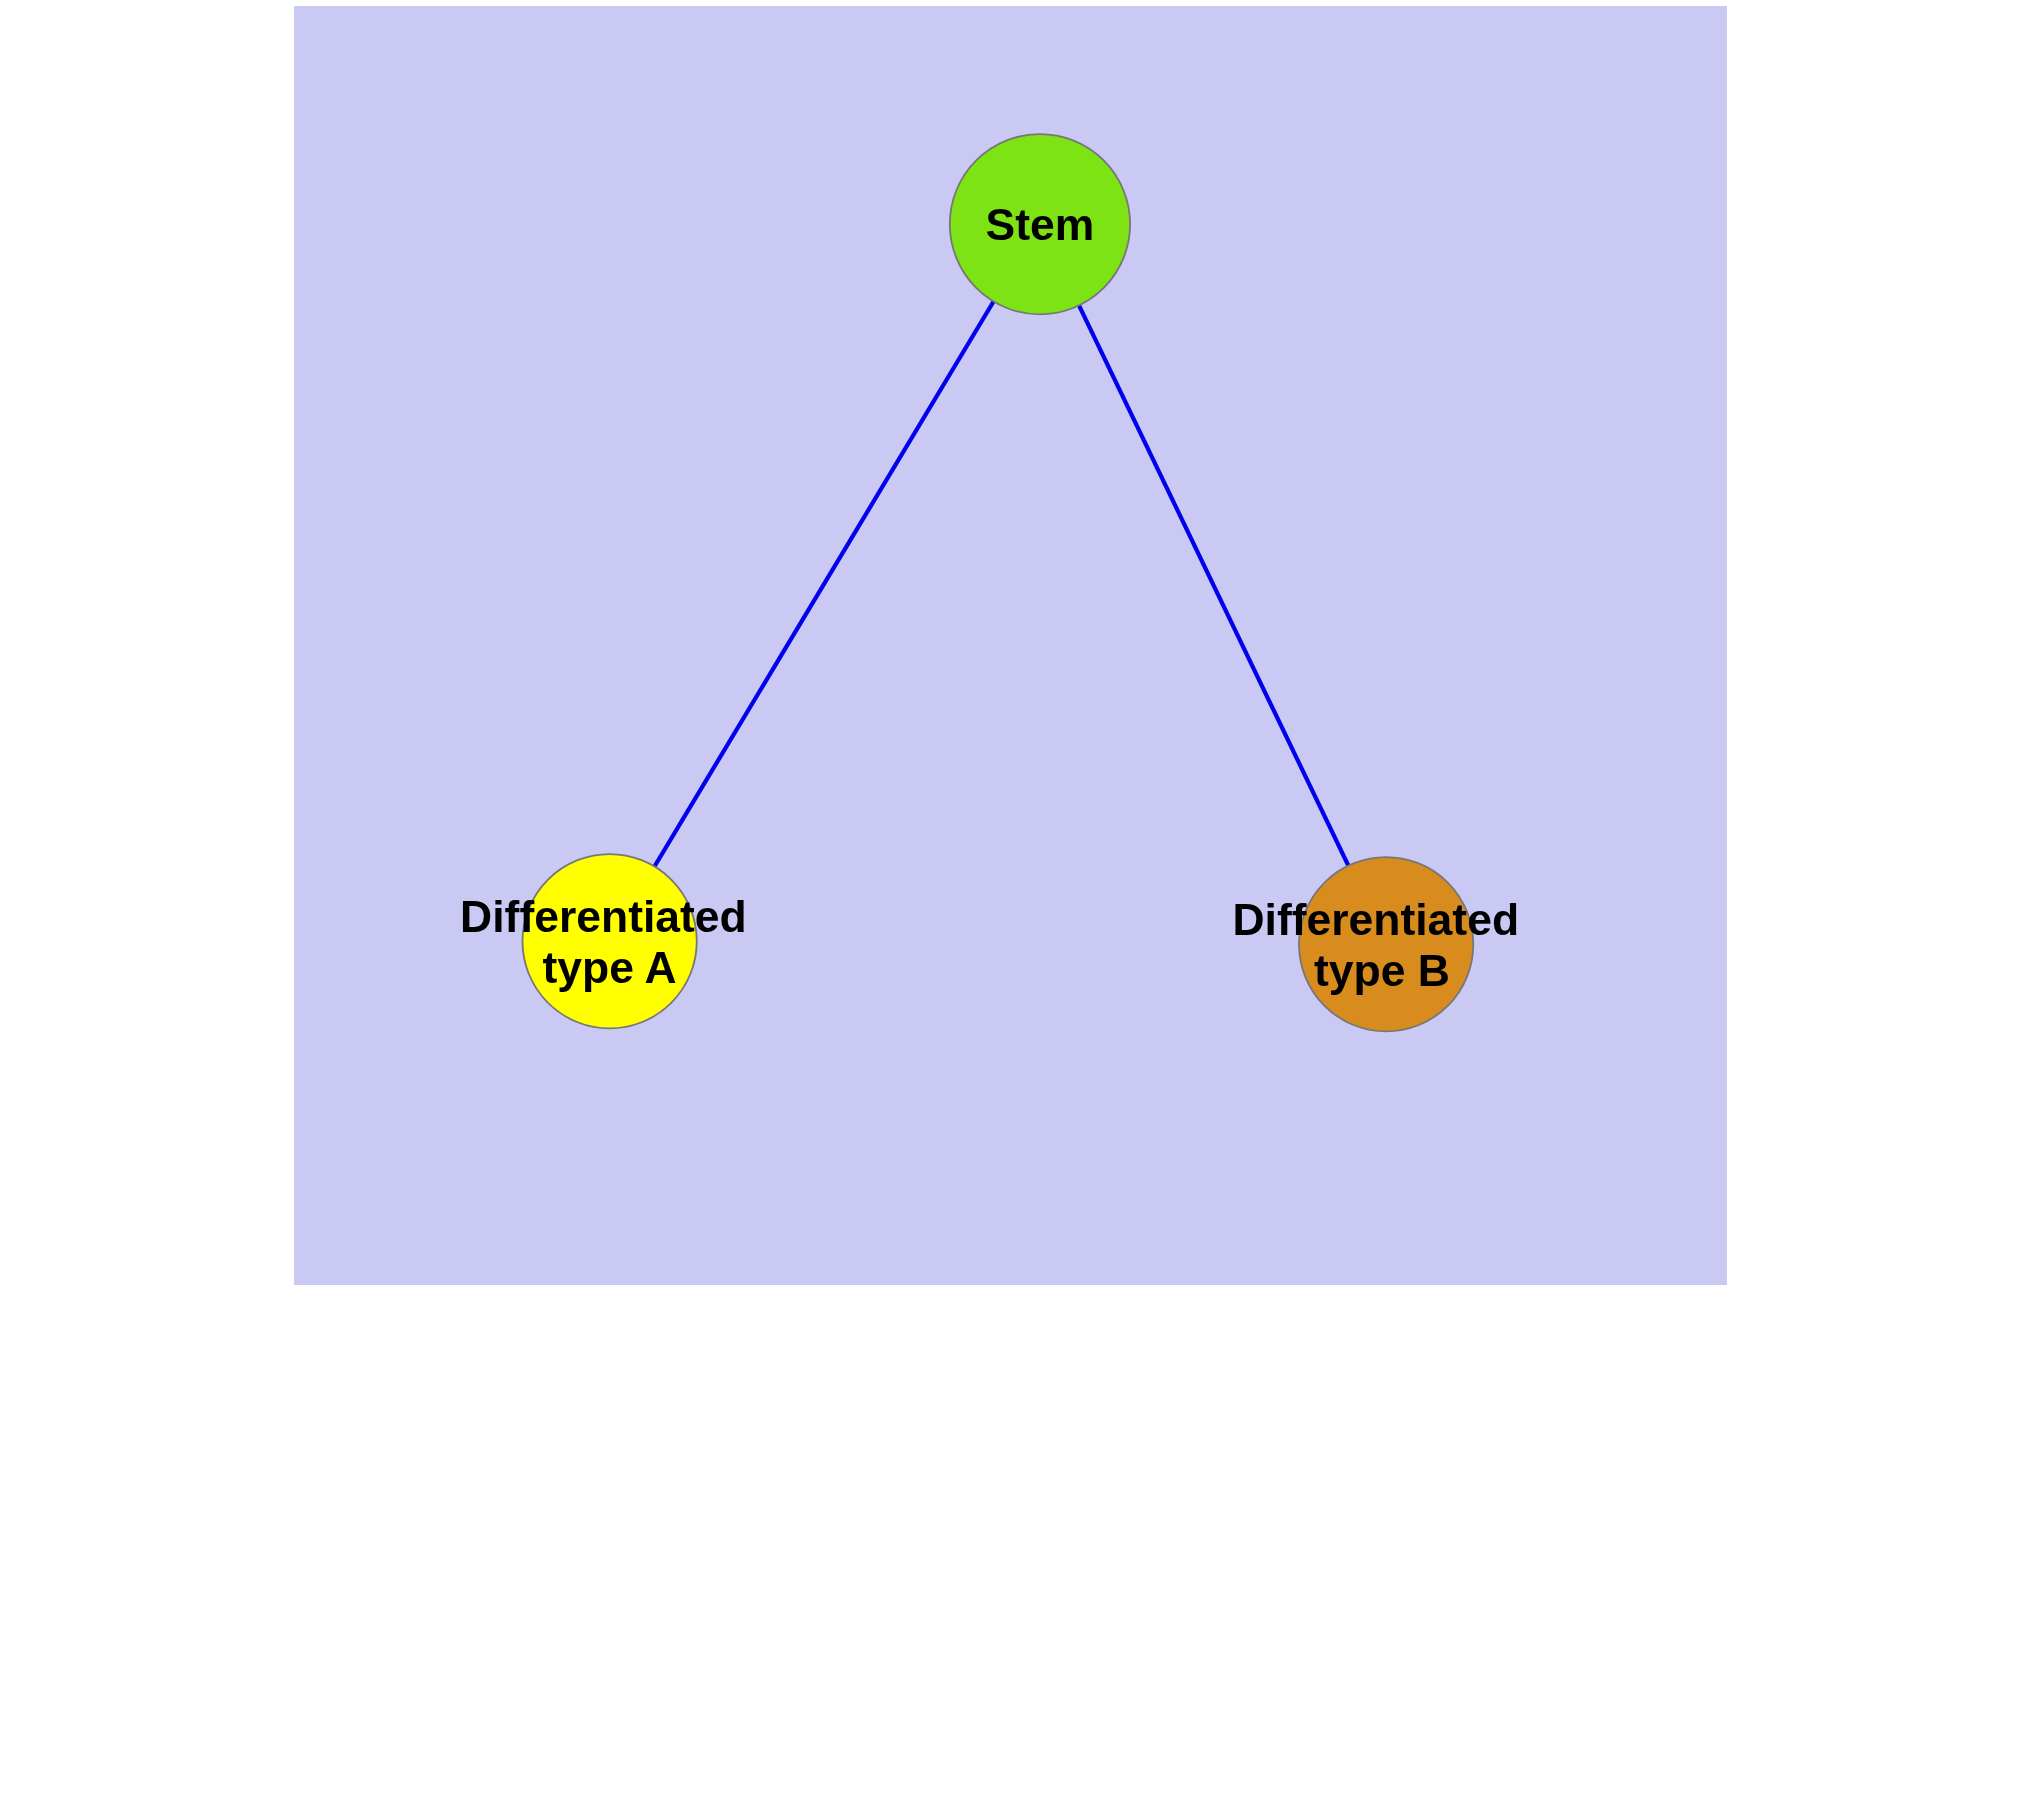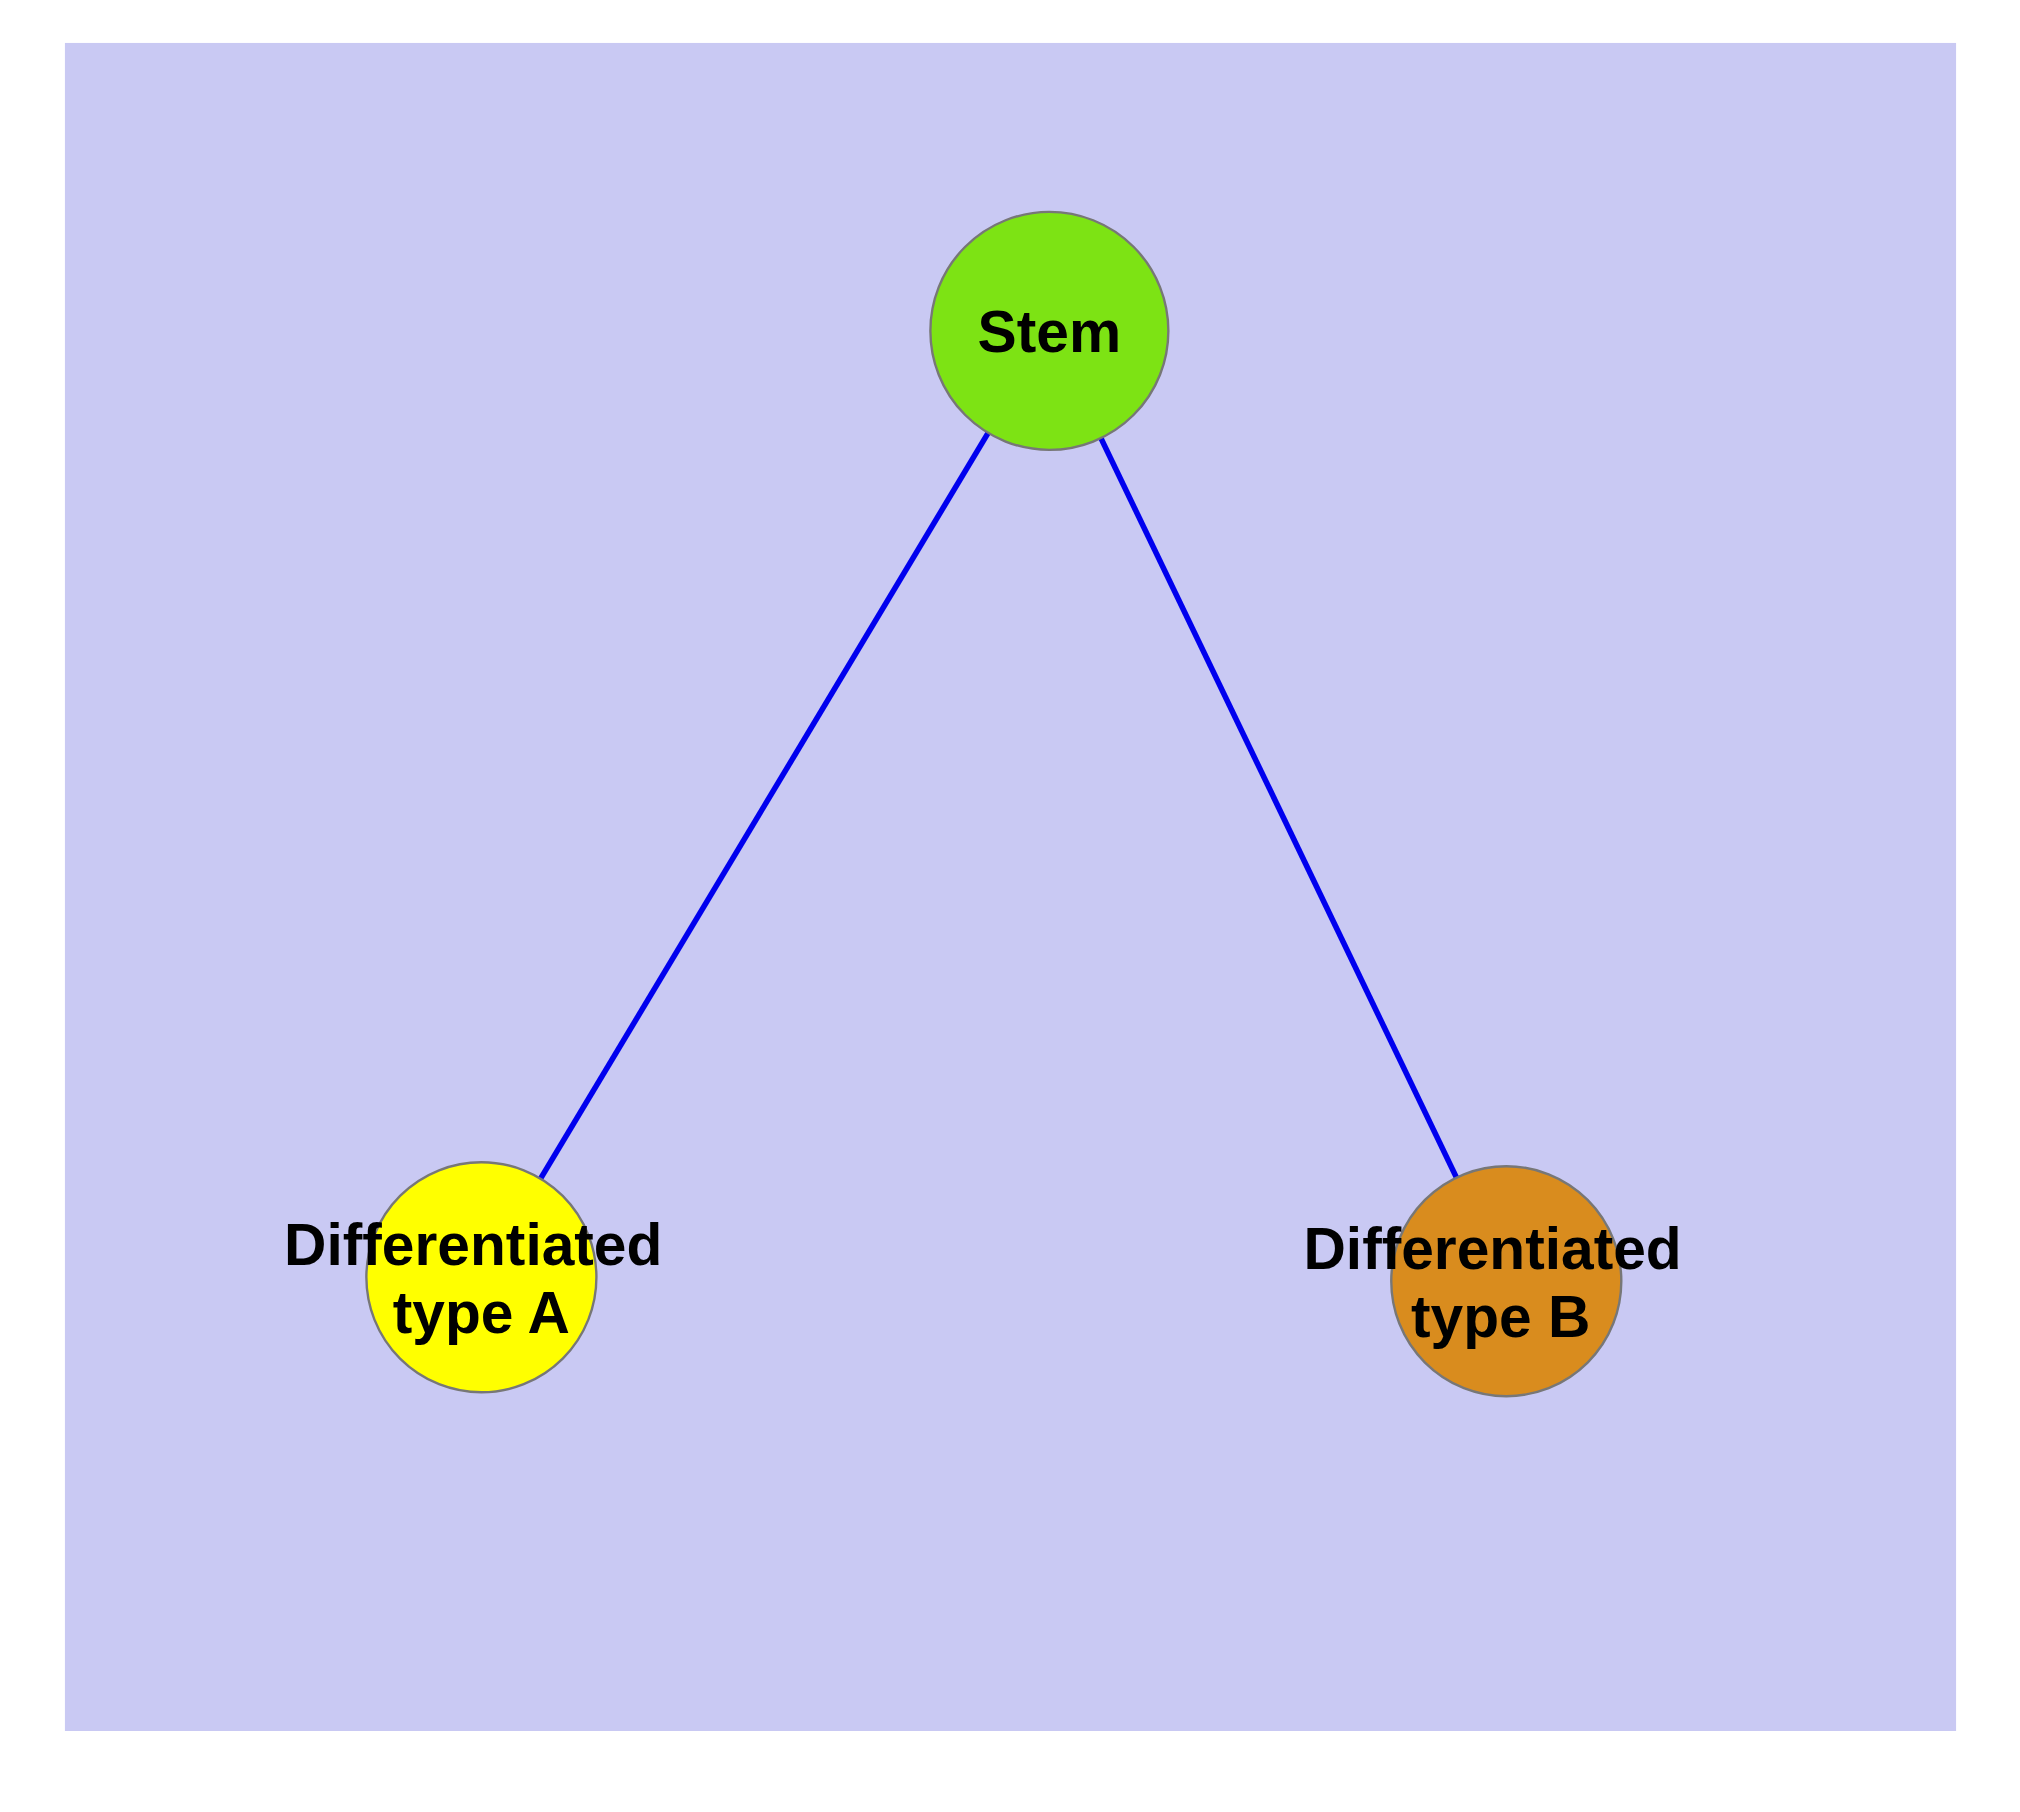--- a/index.html
+++ b/index.html
@@ -3,24 +3,23 @@
 <meta charset="utf-8">
 <style>
   html, body {
     margin: 0;
     padding: 0;
     background: #ffffff;
   }
   .screen {
     position: relative;
     width: 2021px;
-    height: 1696px;
+    height: 1285px;
     overflow: hidden;
     font-family: "Liberation Sans", sans-serif;
-    margin-top: 35px;
   }
   svg.graph {
     display: block;
     width: 100%;
     height: 100%;
   }
   .node-label {
     font-family: "Liberation Sans", sans-serif;
     font-weight: 700;
     font-size: 74px;

